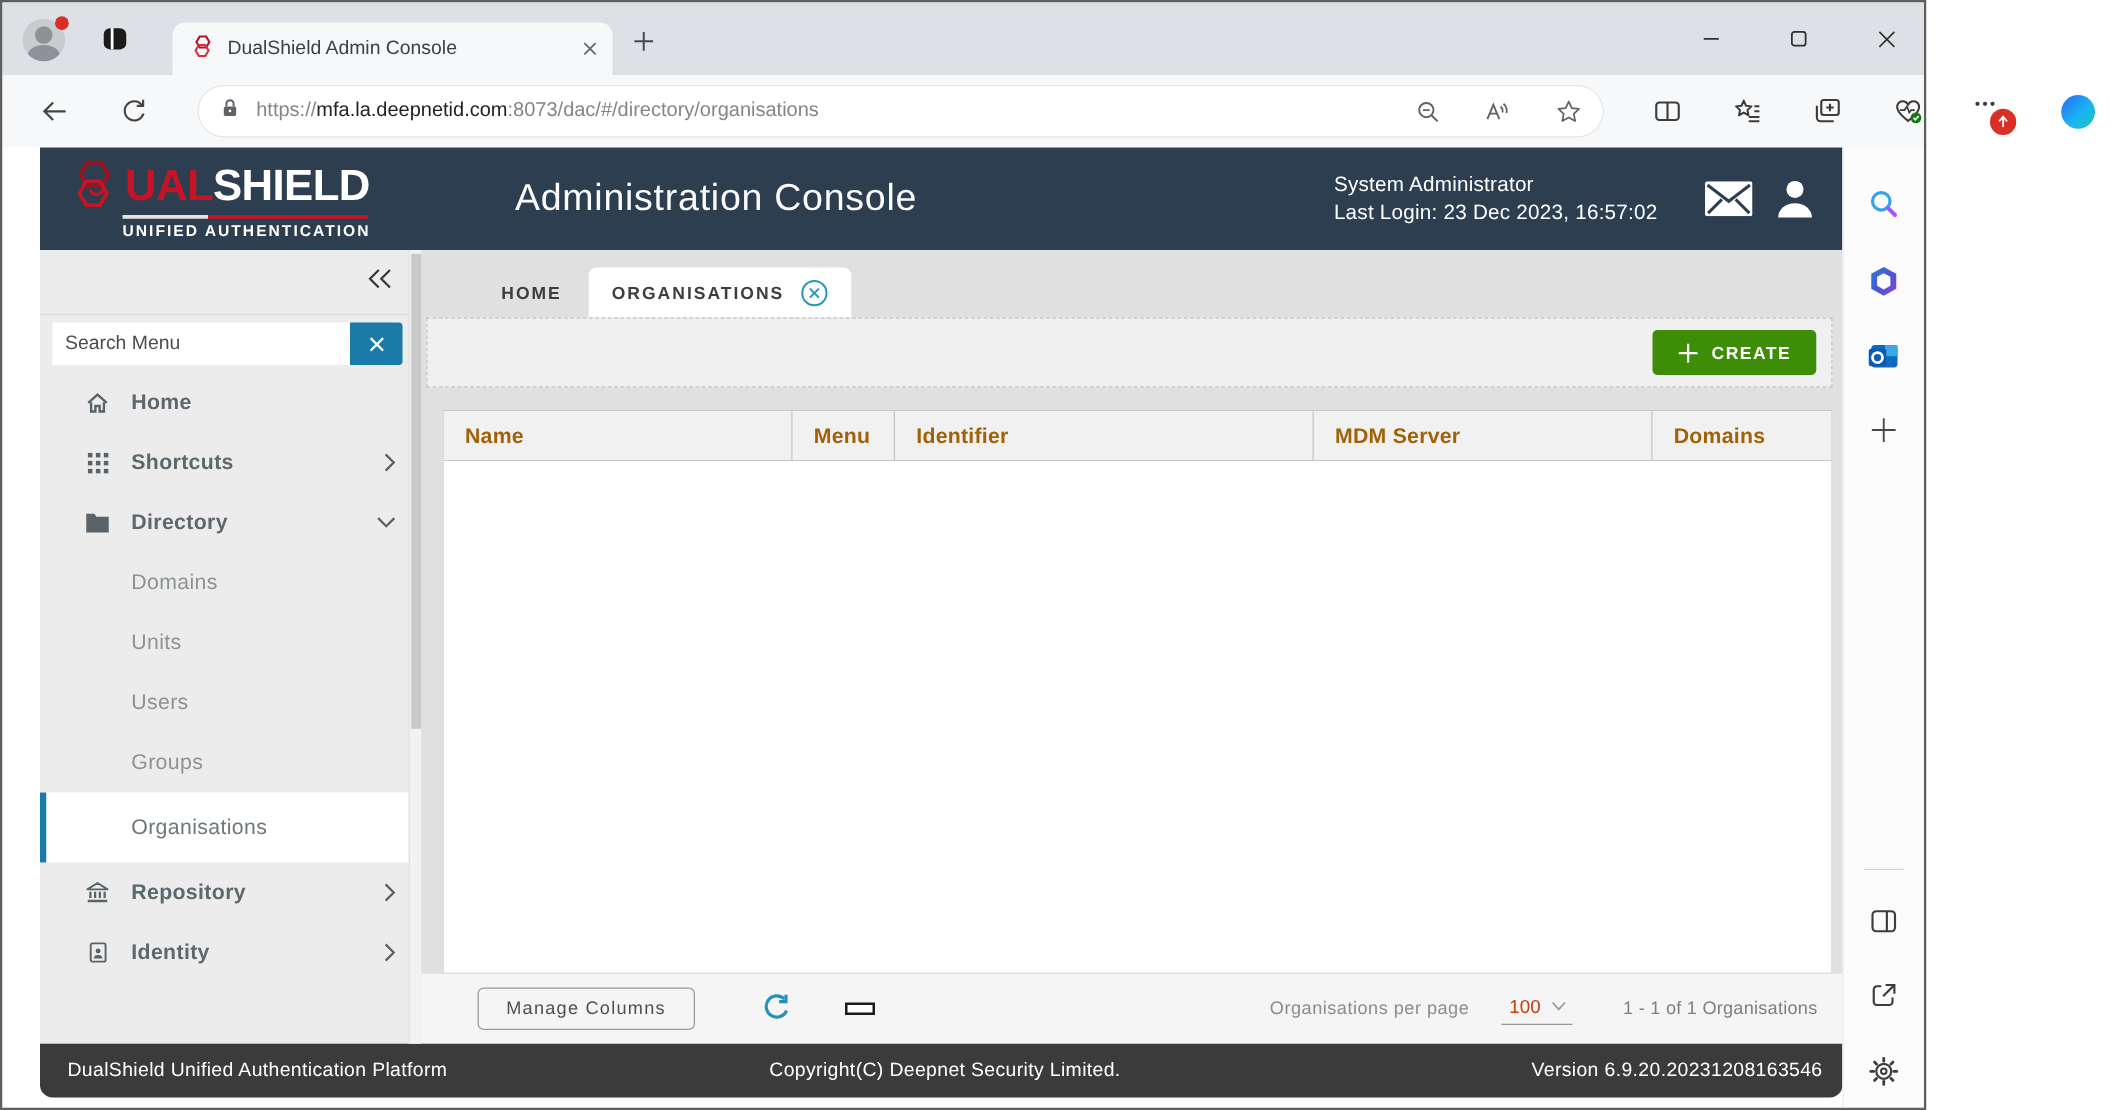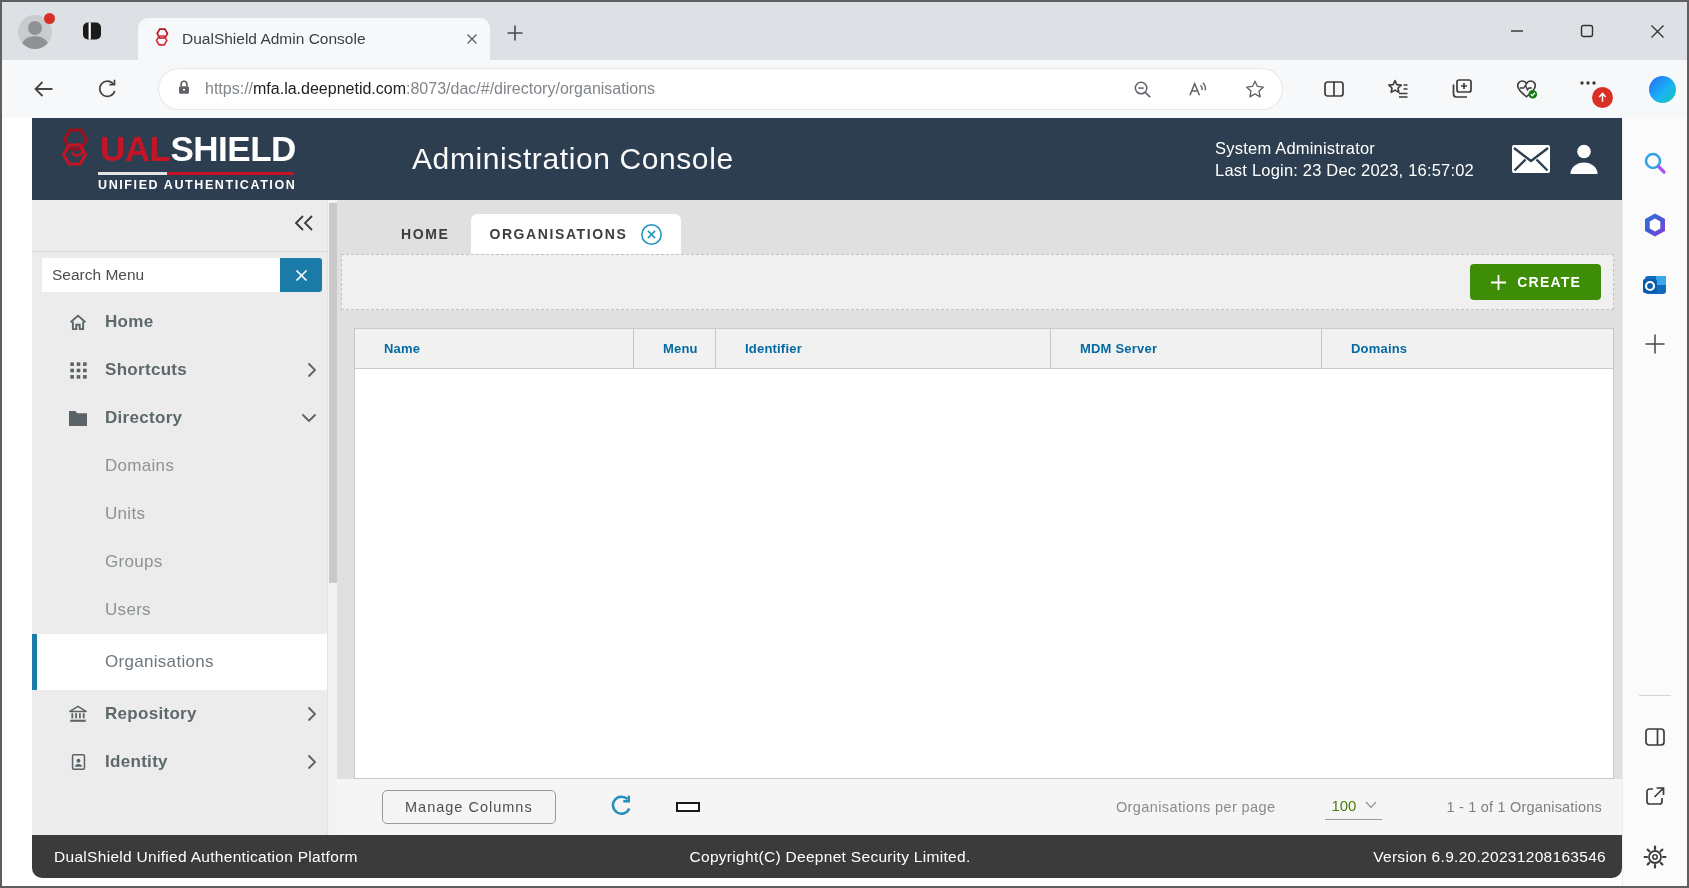--- a/index.html
+++ b/index.html
@@ -1,18 +1,18 @@
 <!DOCTYPE html>
 <html><head>
 <meta charset="utf-8">
 <style>
   * { box-sizing: border-box; margin: 0; padding: 0; }
   html,body { width:1689px; height:888px; overflow:hidden; background:#fff;
     font-family:"Liberation Sans","DejaVu Sans",sans-serif; }
-  .window { width:1689px; height:888px; border:2px solid #5f5f5f; background:#fff;
+  .window { width:1541px; height:888px; border:2px solid #5f5f5f; background:#fff;
     display:flex; flex-direction:column; position:relative; }
 
   
   .chrome-top { height:58px; background:#dde1e6; position:relative; flex:0 0 auto; }
   .avatar-wrap { position:absolute; left:16px; top:13px; width:36px; height:36px; cursor:pointer; }
   .avatar { width:34px; height:34px; border-radius:50%; background:#c9cbce; overflow:hidden; position:relative; }
   .avatar::before { content:""; position:absolute; left:10px; top:6px; width:14px; height:14px; border-radius:50%; background:#8e9296; }
   .avatar::after { content:""; position:absolute; left:4px; top:21px; width:26px; height:18px; border-radius:50%; background:#8e9296; }
   .avatar-dot { position:absolute; right:-1px; top:-2px; width:11px; height:11px; border-radius:50%; background:#d93025; }
   .workspaces { position:absolute; left:79px; top:18px; }
@@ -91,37 +91,37 @@
   .tab-close { display:flex; align-items:center; cursor:pointer; }
   .toolbar { height:56px; margin:0 8px 0 4px; background:#f0f0f0; border:1px dashed #c2c2c2;
     position:relative; flex:0 0 auto; }
   .create-btn { position:absolute; right:12px; top:50%; transform:translateY(-50%); height:36px;
     background:#3d8e06; border:none; border-radius:4px; color:#fff; font-size:14px; font-weight:700;
     letter-spacing:1.2px; padding:0 20px; display:flex; align-items:center; gap:10px; cursor:pointer;
     font-family:inherit; }
   .tablewrap { flex:1; margin:18px 8px 0 17px; border:1px solid #c9c9c9; background:#fff;
     display:flex; flex-direction:column; min-height:0; }
   .thead { height:40px; background:#f1f1f1; border-bottom:1px solid #c9c9c9; display:flex; align-items:stretch; flex:0 0 auto; }
-  .th { display:flex; align-items:center; padding-left:29px; font-size:13px; font-weight:700;
-    color:#0369a1; letter-spacing:0.2px; cursor:pointer; }
+  .th { display:flex; align-items:center; padding-left:17px; font-size:17px; font-weight:700;
+    color:#a16207; letter-spacing:0.2px; cursor:pointer; }
   .th + .th { border-left:1px solid #c6c6c6; }
   .col-name{width:278px;} .col-menu{width:82px;} .col-id{width:335px;} .col-mdm{width:271px;} .col-dom{flex:1;}
   .tbody { flex:1; background:#fff; }
   .bottom-bar { height:56px; background:#f5f5f5; display:flex; align-items:center;
     padding:0 20px 0 45px; flex:0 0 auto; }
   .manage-btn { height:34px; padding:0 22px; border:1px solid #9a9a9a; border-radius:5px;
     background:transparent; color:#4f4f4f; font-size:14.5px; letter-spacing:1px; cursor:pointer; font-family:inherit; }
   .bb-ico { display:flex; align-items:center; cursor:pointer; }
   .refresh-grid { margin-left:52px; }
   .rect-ico { margin-left:42px; width:24px; height:10px; border:2.5px solid #1a1a1a; background:#fff; }
-  .bb-right { margin-left:auto; display:flex; align-items:center;gap:24px; }
+  .bb-right { margin-left:auto; display:flex; align-items:center; }
   .pp-label { color:#8b8b8b; font-size:14.5px; letter-spacing:0.4px; }
   .pp-select { margin-left:26px; display:flex; align-items:center; gap:9px; border-bottom:1px solid #9a9a9a;
     padding:2px 5px 5px 6px; cursor:pointer; }
-  .pp-value { color:#4d7c0f; font-size:15px; }
+  .pp-value { color:#c2410c; font-size:15px; }
   .range-text { margin-left:40px; color:#7f7f7f; font-size:14.5px; letter-spacing:0.2px; }
 
   
   .app-footer { height:43px; background:#3b3b3b; border-radius:0 0 10px 10px; display:flex;
     align-items:center; color:#fff; font-size:15.5px; letter-spacing:0.3px; padding:0 16px 0 22px; flex:0 0 auto; }
   .af-left { flex:1.2; } .af-center { flex:1; text-align:center; } .af-right { flex:1.2; text-align:right; }
 
   
   .edge-sidebar { width:65px; flex:0 0 auto; background:#fbfbfb; border-left:1px solid #ececec; position:relative; }
   .es-ico { position:absolute; left:50%; transform:translateX(-50%); cursor:pointer; display:flex; }
@@ -376,24 +376,24 @@
                 </span>
               </div>
 
               <div class="menu-item sub">
                 <span class="mi-label">Domains</span>
               </div>
               <div class="menu-item sub">
                 <span class="mi-label">Units</span>
               </div>
               <div class="menu-item sub">
+                <span class="mi-label">Users</span>
+              </div>
+              <div class="menu-item sub">
                 <span class="mi-label">Groups</span>
-              </div>
-              <div class="menu-item sub">
-                <span class="mi-label">Users</span>
               </div>
               <div class="menu-item sub selected">
                 <span class="mi-label">Organisations</span>
               </div>
 
               <div class="menu-item">
                 <span class="mi-icon">
                   <svg width="20" height="19" viewBox="0 0 20 20">
                       <path d="M10 1.5 L18.5 6.8 H1.5 Z" fill="none" stroke="#5a6468" stroke-width="1.6" stroke-linejoin="round"></path>
                       <path d="M4 8.8 V14 M8 8.8 V14 M12 8.8 V14 M16 8.8 V14" stroke="#5a6468" stroke-width="1.9"></path>

